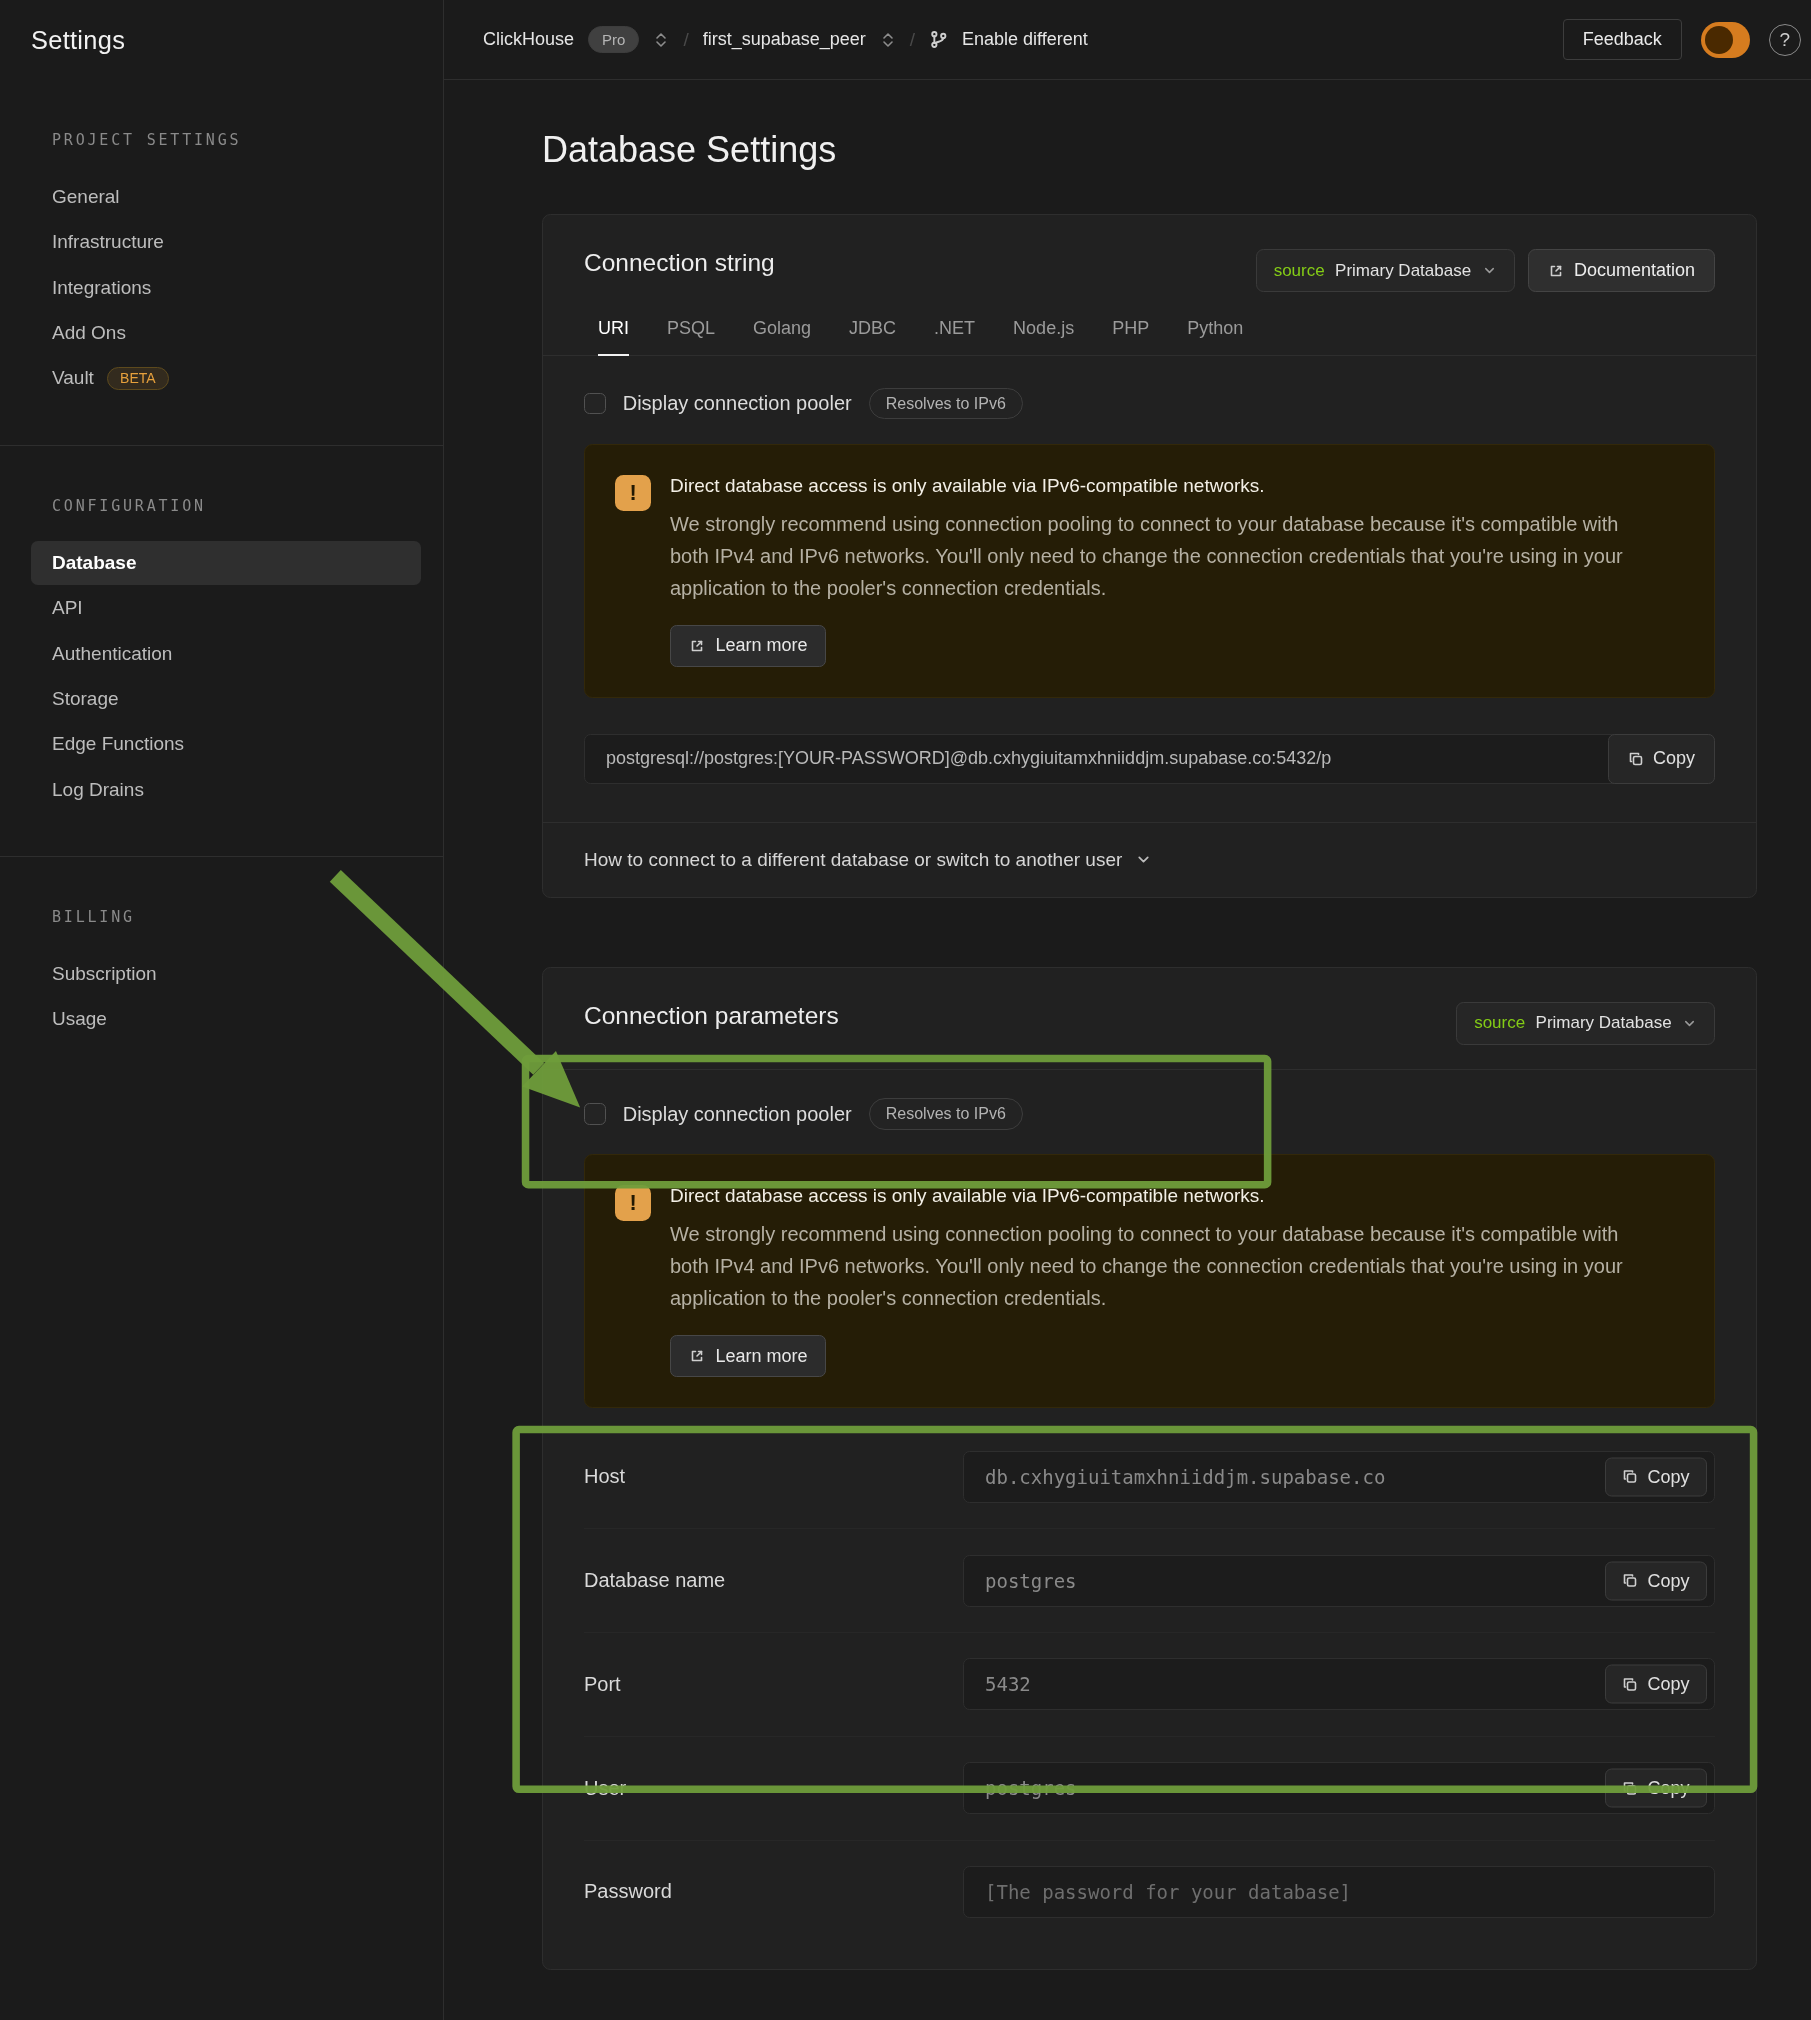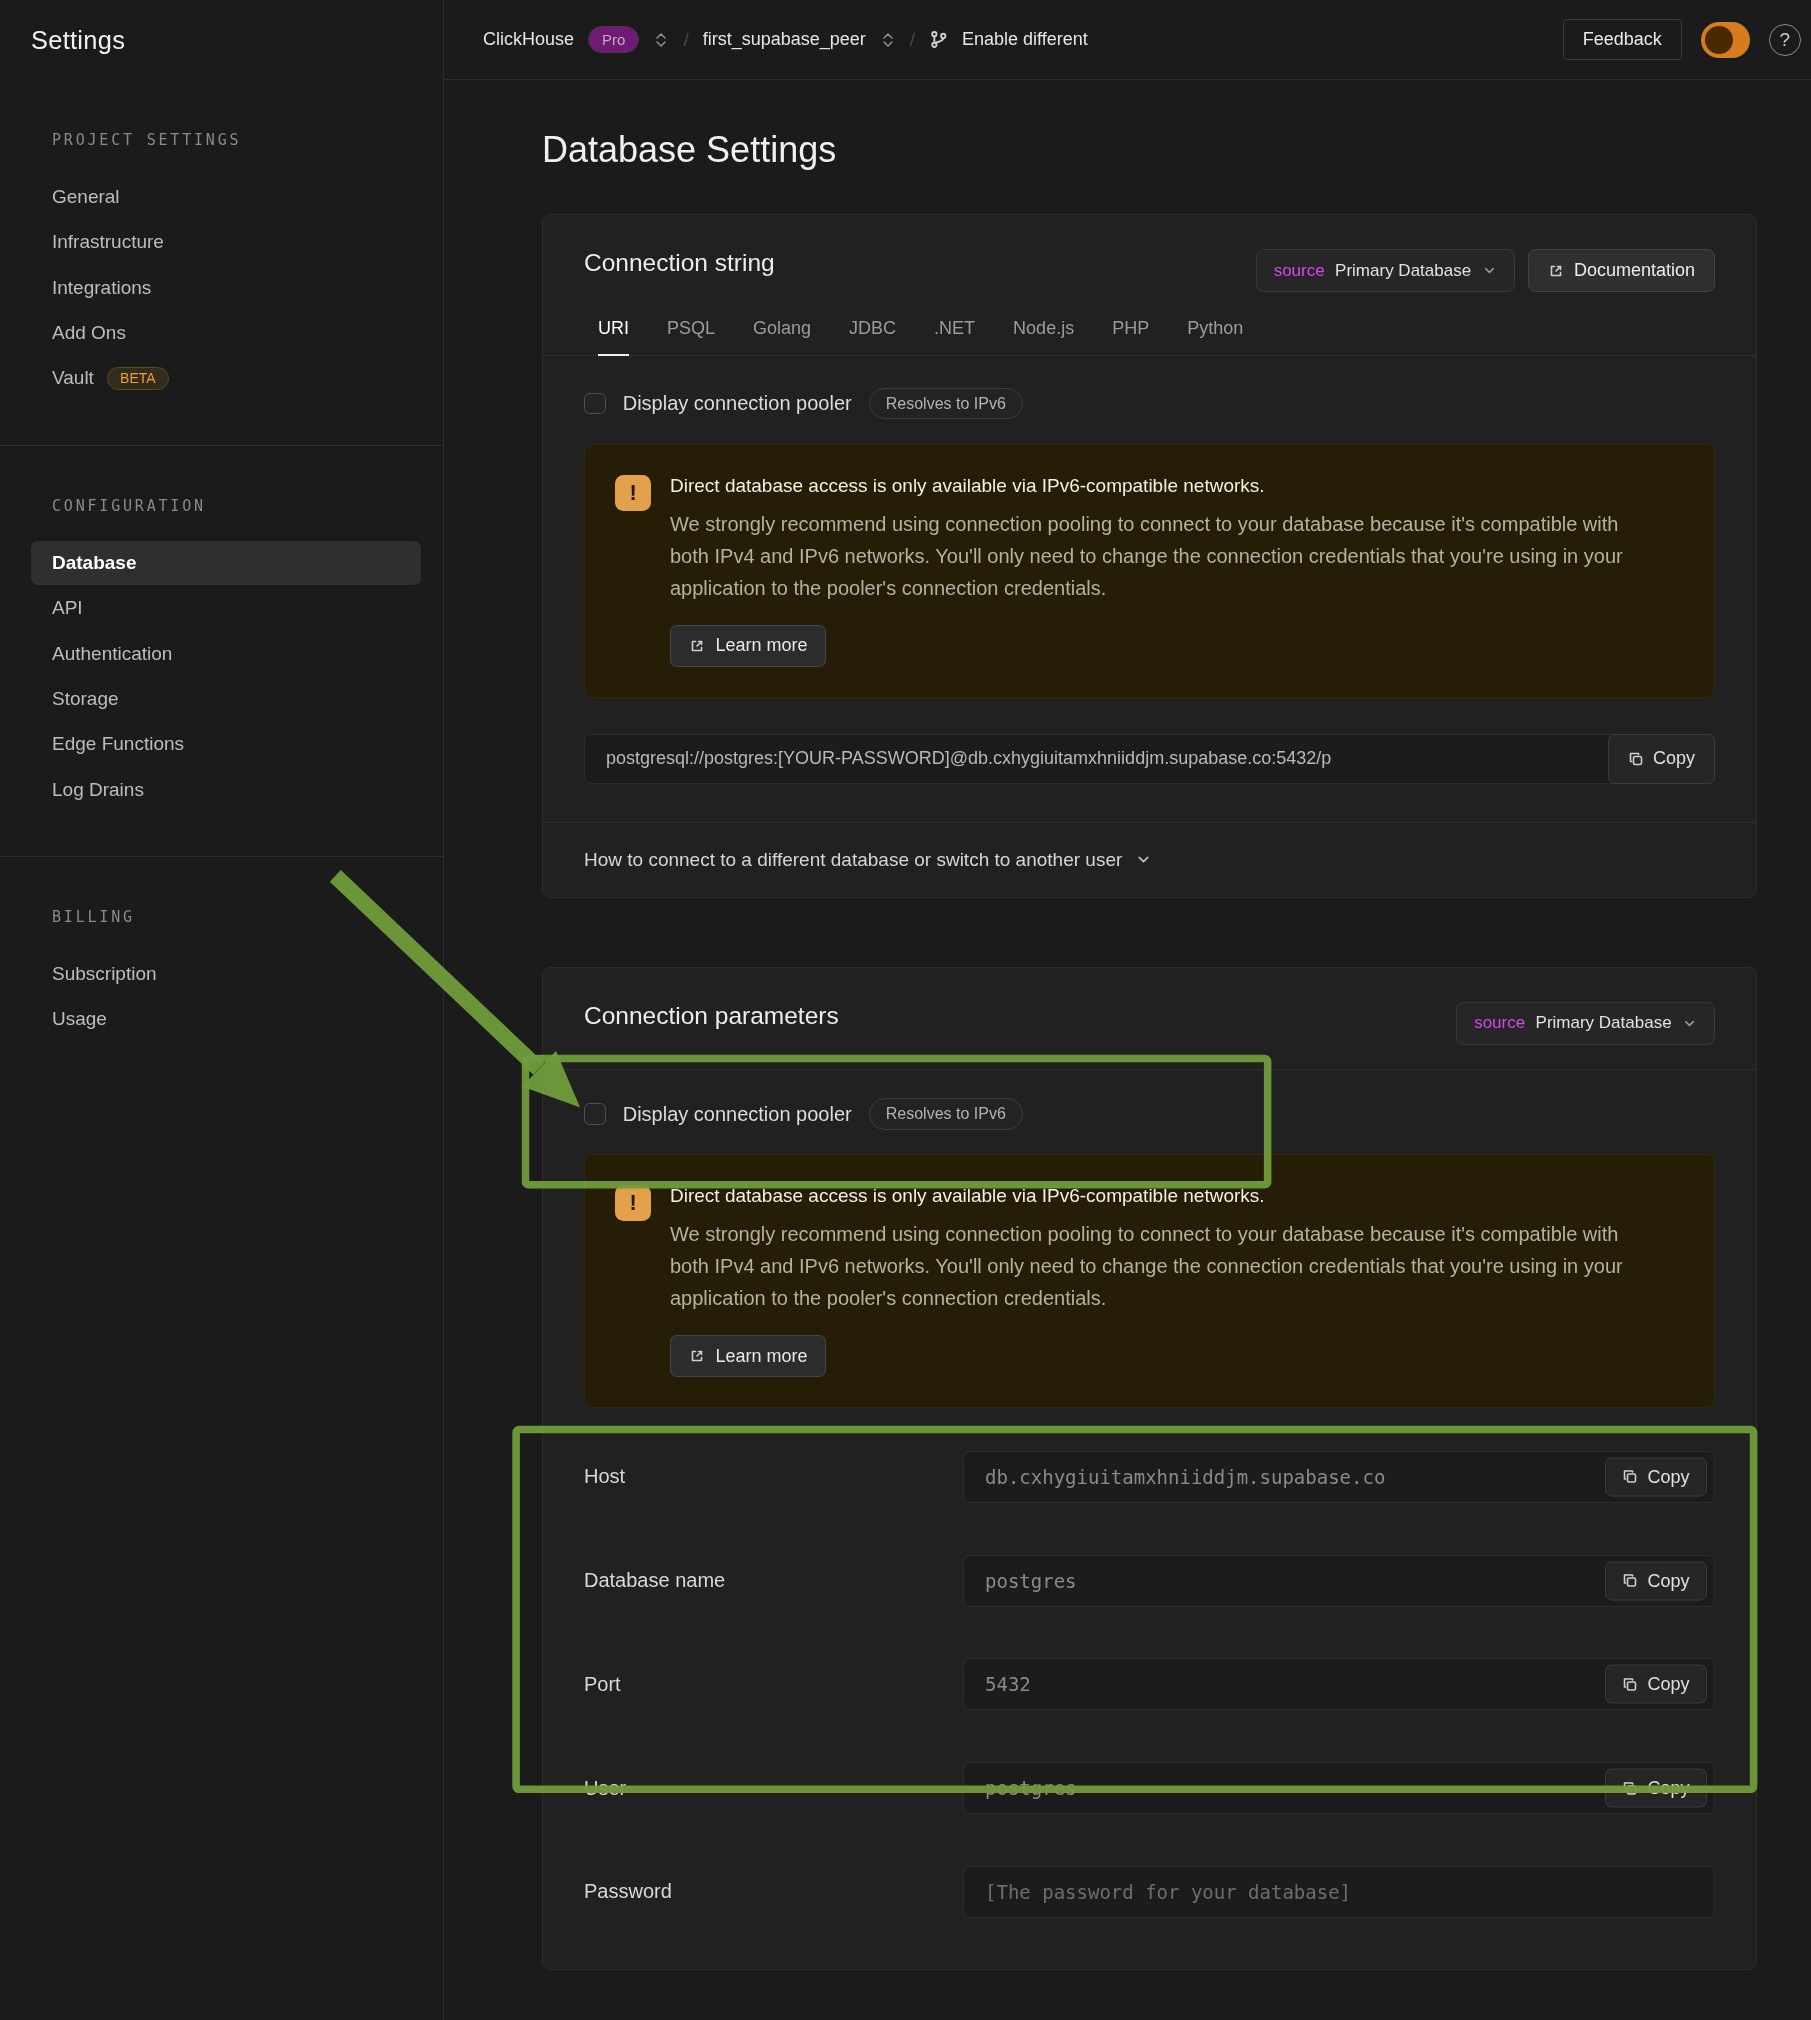--- a/index.html
+++ b/index.html
@@ -39,21 +39,21 @@
 
   
   .content { display: flex; flex-direction: column; height: 100%; overflow: hidden; }
   .topbar {
     height: 80px; flex: none; border-bottom: 0.9px solid #2e2e2e;
     display: flex; align-items: center; padding: 0 11.3px 0 39px; gap: 19px;
   }
   .crumbs { display: flex; align-items: center; gap: 14px; font-size: 18px; color: #e6e6e6; }
   .crumb-link { cursor: pointer; }
   .badge-pro {
-    border: 0.9px solid #3d3d3d; background: #701a75; color: #b5b5b5;
+    border: 0.9px solid #3d3d3d; background: #404040; color: #b5b5b5;
     font-size: 15px; padding: 3.8px 13px; border-radius: 14px;
   }
   .slash { color: #494949; font-size: 19px; }
   .icon { display: inline-flex; align-items: center; justify-content: center; }
   .spacer { flex: 1; }
   .btn-feedback {
     border: 0.9px solid #3d3d3d; background: transparent; border-radius: 4px;
     padding: 9.4px 19px; font-size: 18px; color: #eaeaea; cursor: pointer;
     font-family: "Liberation Sans", sans-serif;
   }
@@ -75,21 +75,21 @@
   .card { background: #212121; border: 0.9px solid #2e2e2e; border-radius: 8.5px; margin-bottom: 69px; }
   .card-header { display: flex; align-items: flex-start; justify-content: space-between; padding: 34px 41px 0; }
   .card-header.underlined { padding-bottom: 24.5px; border-bottom: 0.9px solid #2e2e2e; }
   .card-title { font-size: 24.5px; font-weight: 400; color: #ededed; }
   .header-controls { display: flex; gap: 13px; }
   .select-pill {
     display: flex; align-items: center; gap: 10.4px; background: #262626;
     border: 0.9px solid #3a3a3a; border-radius: 7.5px; height: 43px; padding: 0 17px;
     font-size: 17px; cursor: pointer;
   }
-  .select-pill .muted { color: #d946ef; }
+  .select-pill .muted { color: #84cc16; }
   .select-pill .value { color: #e2e2e2; }
   .btn-doc {
     display: flex; align-items: center; gap: 10.4px; background: #2f2f2f;
     border: 0.9px solid #444444; border-radius: 7.5px; height: 43px; padding: 0 19px;
     font-size: 18px; color: #ededed; cursor: pointer; font-family: "Liberation Sans", sans-serif;
   }
 
   .tabs { display: flex; gap: 38px; padding: 26px 41px 0 55px; border-bottom: 0.9px solid #2e2e2e; }
   .tab { font-size: 18px; color: #9b9b9b; padding-bottom: 16px; position: relative; cursor: pointer; }
   .tab.active { color: #ffffff; }

